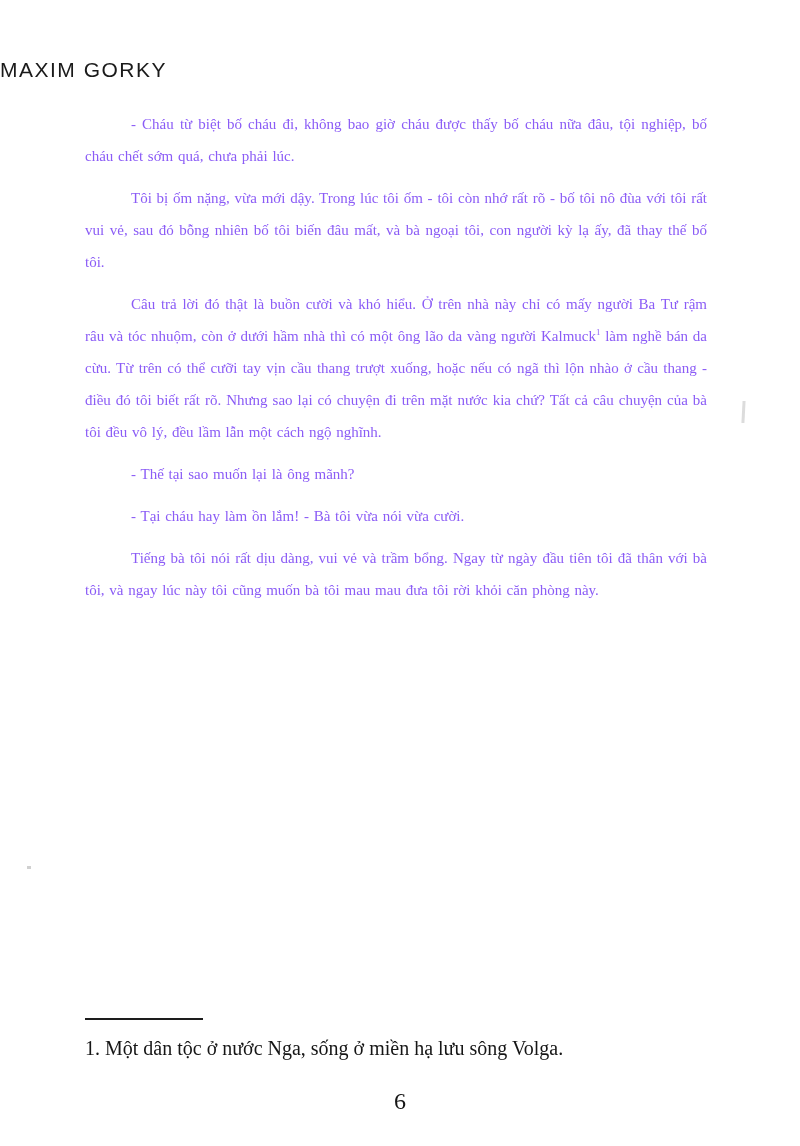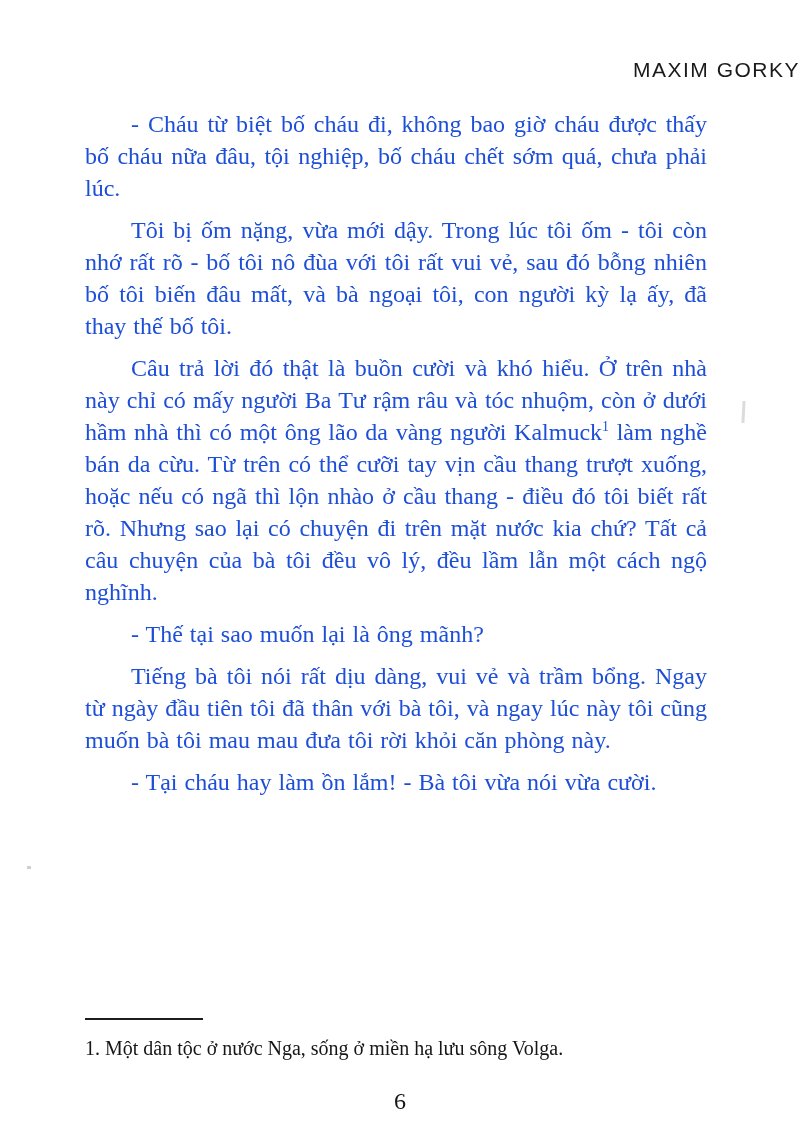--- a/index.html
+++ b/index.html
@@ -14,40 +14,40 @@
     background: #ffffff;
     overflow: hidden;
     font-family: "Liberation Serif", "DejaVu Serif", serif;
     color: #161616;
   }
   .running-head {
     position: absolute;
     top: 58px;
     left: 0;
     width: 100%;
-    text-align: right;
+    text-align: left;
     font-family: "Liberation Sans", "DejaVu Sans", sans-serif;
     font-size: 21px;
     font-weight: 500;
     letter-spacing: 1.5px;
     color: #1a1a1a;
   }
   .body-text {
     position: absolute;
     top: 108px;
     left: 85px;
     width: 630px;
   }
   .body-text p {
     margin: 0 8px 10px 0;
-    font-size: 24px;
+    font-size: 15px;
     line-height: 32px;
     text-align: justify;
     text-indent: 46px;
-    color: #1d4ed8;
+    color: #8b5cf6;
     word-spacing: 1px;
   }
   .body-text sup {
     font-size: 0.58em;
     line-height: 0;
     vertical-align: super;
   }
   .footnote-area {
     position: absolute;
     top: 1018px;
@@ -98,22 +98,22 @@
 
 <div class="page">
 
   <div class="running-head">MAXIM GORKY</div>
 
   <div class="body-text">
     <p>- Cháu từ biệt bố cháu đi, không bao giờ cháu được thấy bố cháu nữa đâu, tội nghiệp, bố cháu chết sớm quá, chưa phải lúc.</p>
     <p>Tôi bị ốm nặng, vừa mới dậy. Trong lúc tôi ốm - tôi còn nhớ rất rõ - bố tôi nô đùa với tôi rất vui vẻ, sau đó bỗng nhiên bố tôi biến đâu mất, và bà ngoại tôi, con người kỳ lạ ấy, đã thay thế bố tôi.</p>
     <p><span>Câu trả lời đó thật là buồn cười và khó hiểu. Ở trên nhà này chỉ có mấy người Ba Tư rậm râu và tóc nhuộm, còn ở dưới hầm nhà thì có một ông lão da vàng người Kalmuck</span><sup>1</sup><span> làm nghề bán da cừu. Từ trên có thể cưỡi tay vịn cầu thang trượt xuống, hoặc nếu có ngã thì lộn nhào ở cầu thang - điều đó tôi biết rất rõ. Nhưng sao lại có chuyện đi trên mặt nước kia chứ? Tất cả câu chuyện của bà tôi đều vô lý, đều lầm lẫn một cách ngộ nghĩnh.</span></p>
     <p>- Thế tại sao muốn lại là ông mãnh?</p>
+    <p>- Tại cháu hay làm ồn lắm! - Bà tôi vừa nói vừa cười.</p>
     <p>Tiếng bà tôi nói rất dịu dàng, vui vẻ và trầm bổng. Ngay từ ngày đầu tiên tôi đã thân với bà tôi, và ngay lúc này tôi cũng muốn bà tôi mau mau đưa tôi rời khỏi căn phòng này.</p>
-    <p>- Tại cháu hay làm ồn lắm! - Bà tôi vừa nói vừa cười.</p>
   </div>
 
   <div class="footnote-area">
     <div class="footnote-rule"></div>
     <div class="footnote-text">1. Một dân tộc ở nước Nga, sống ở miền hạ lưu sông Volga.</div>
   </div>
 
   <div class="page-number">6</div>
 
   <div class="artifact-right"></div>

